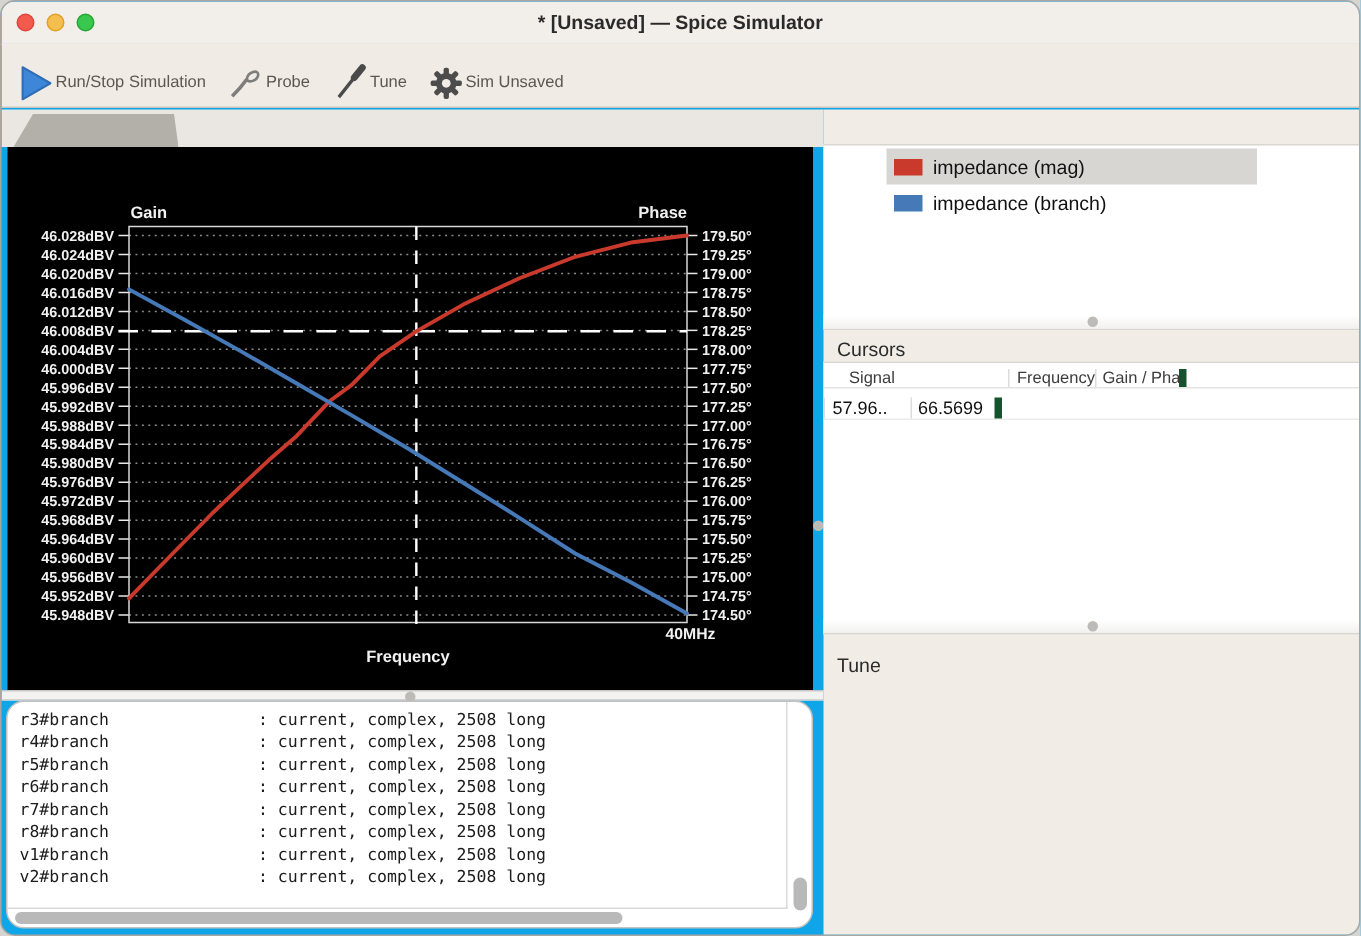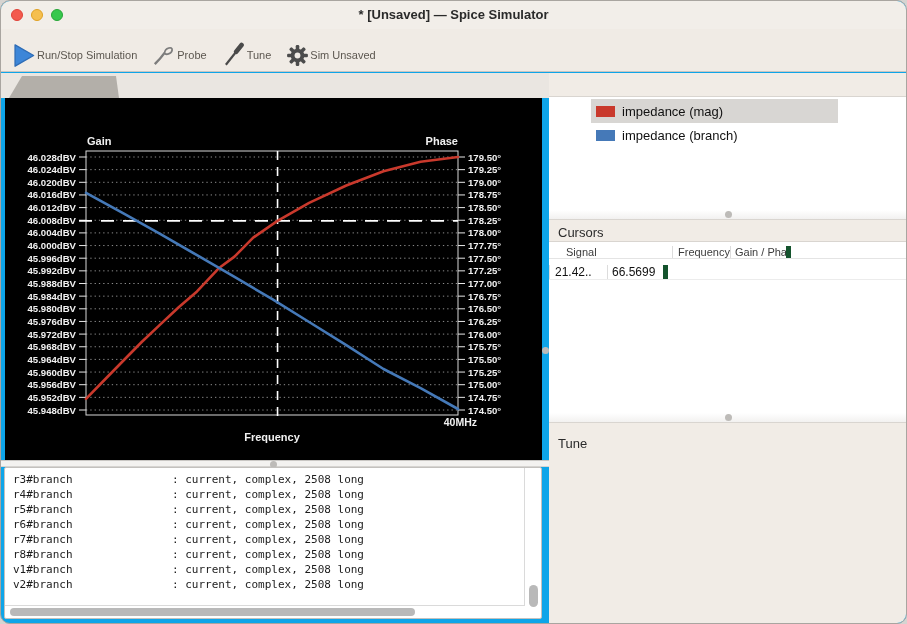--- a/index.html
+++ b/index.html
@@ -34,21 +34,21 @@
        line-height:14px;text-align:center;font-weight:700;}
   
   .plot{position:absolute;left:4px;top:97px;width:537px;height:362px;background:#000;}
   
   .hsplit{position:absolute;left:0;top:459px;width:548px;height:7px;background:#f3f2f0;
           border-top:1px solid #c9c7c4;border-bottom:1px solid #d6d4d1;box-sizing:border-box;}
   .grip{position:absolute;width:7px;height:7px;border-radius:50%;background:#bdbbb8;}
   .vsplit{position:absolute;left:541px;top:72px;width:7px;height:546px;}
   
   .console{position:absolute;left:3px;top:466px;width:538px;height:152px;background:#fff;
-           border:1px solid #c3c1be;border-radius:2px;box-sizing:border-box;}
+           border:1px solid #c3c1be;border-radius:12px;box-sizing:border-box;}
   .console-view{position:absolute;left:0;top:0;right:16px;bottom:12px;
            border-right:1px solid #dadada;border-bottom:1px solid #dadada;overflow:hidden;}
   .console-view pre{margin:0;padding:4px 0 0 8px;font-family:"DejaVu Sans Mono",monospace;
            font-size:11px;line-height:15px;color:#1c1c1c;}
   .vthumb{position:absolute;right:3px;top:117px;width:9px;height:22px;border-radius:4.5px;background:#b9b9b9;}
   .hthumb{position:absolute;left:5px;bottom:2px;width:405px;height:8px;border-radius:4px;background:#b9b9b9;}
   
   .sidebar{position:absolute;left:548px;top:72px;width:359px;height:552px;background:#f1ece6;}
   .sec-header{position:absolute;left:0;width:100%;height:21px;line-height:21px;padding-left:9px;
           font-size:13px;color:#2b2b2b;box-sizing:border-box;}
@@ -308,21 +308,21 @@
         <div class="c-frq">
             <span class="hd">Frequency</span>
           </div>
         <div class="c-gain">
             <span class="hd">Gain / Pha</span>
           </div>
         <div class="c-fill"></div>
       </div>
       <div class="cur-row" style="height:20px">
         <div class="c-frq">
-            <span class="vl">21.42..</span>
+            <span class="vl">57.96..</span>
           </div>
         <div class="c-gain">
             <span class="vl">66.5699</span>
           </div>
         <div class="c-fill" style="border-bottom:none"></div>
       </div>
       <div class="ptrack">
         <span class="grip" style="left:176px;top:1px"></span>
       </div>
     </div>

